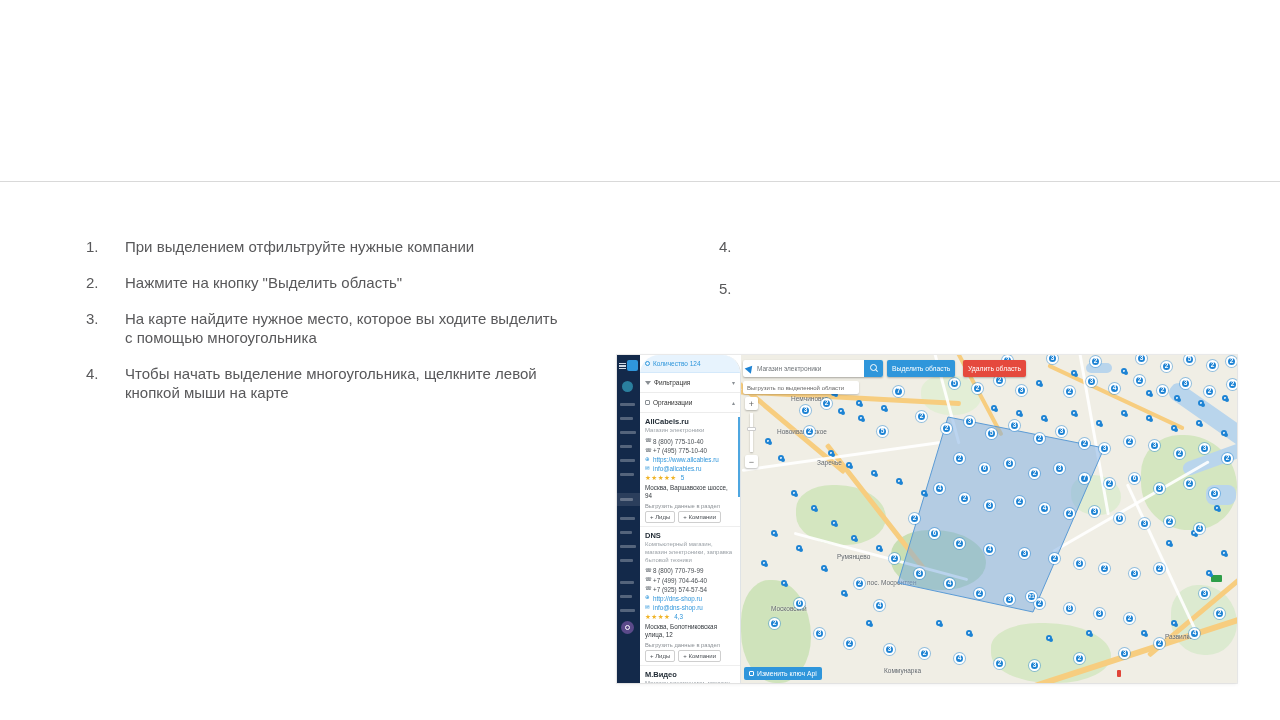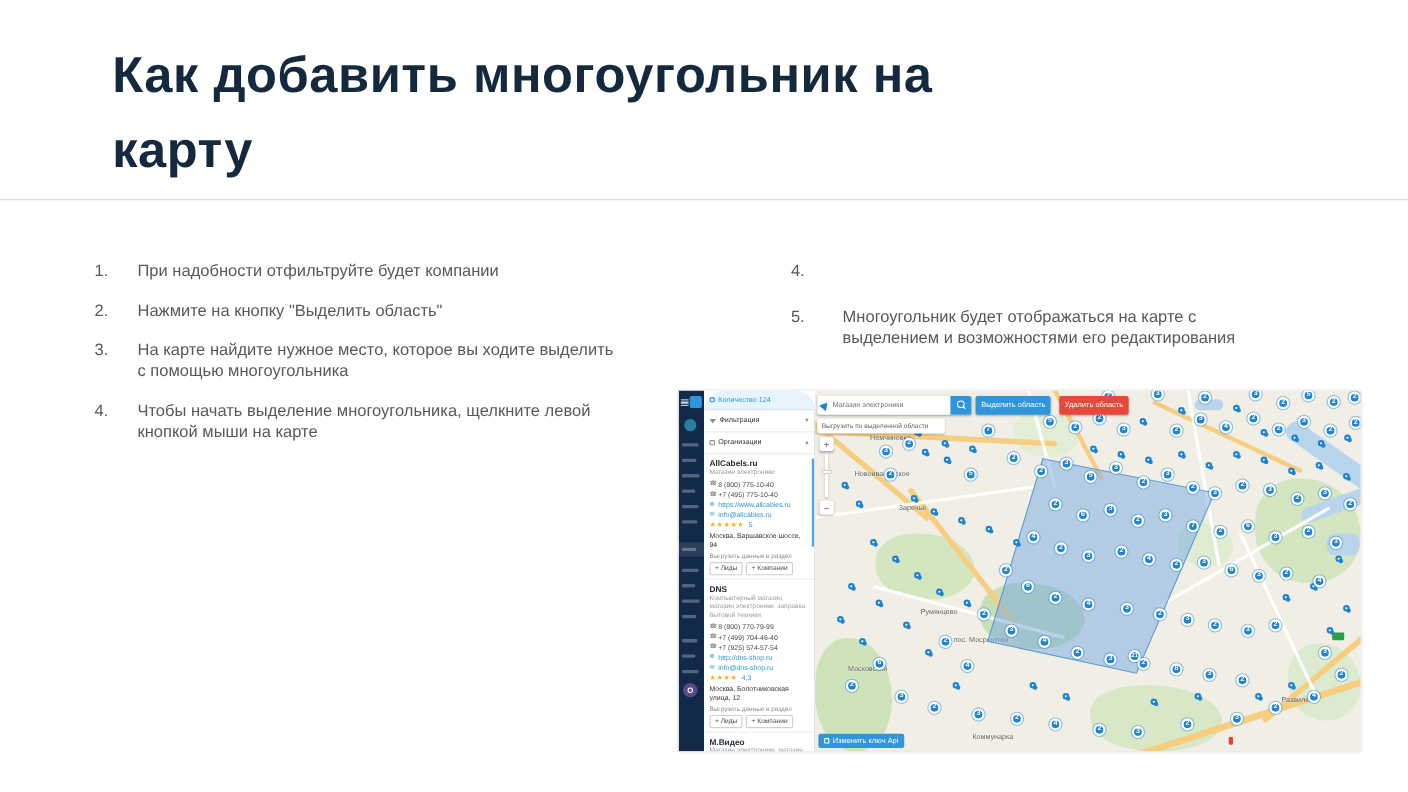--- a/index.html
+++ b/index.html
@@ -121,27 +121,26 @@
     border:1px solid #ccc; border-radius:1px; z-index:30; }
   .api-btn { position:absolute; left:3px; bottom:3px; background:#2f96db; color:#fff; font-size:6.8px;
     padding:3px 5px; border-radius:2px; display:flex; align-items:center; gap:3px; z-index:30; }
   .api-btn .ic { width:5px; height:5px; border:1px solid #fff; border-radius:1px; }
 </style>
 </head>
 <body>
 
 <div class="slide">
 
-  <h1 class="title"><span>Как добавить многоугольник на</span><br><span>карту</span></h1>
   <div class="divider"></div>
 
   <ol class="steps steps-left">
     <li class="step">
         <span class="num">1.</span>
-        <span class="txt">При надобности отфильтруйте будет компании</span>
+        <span class="txt">При выделением отфильтруйте нужные компании</span>
       </li>
     <li class="step">
         <span class="num">2.</span>
         <span class="txt">Нажмите на кнопку "Выделить область"</span>
       </li>
     <li class="step">
         <span class="num">3.</span>
         <span class="txt">На карте найдите нужное место, которое вы ходите выделить с помощью многоугольника</span>
       </li>
     <li class="step">
@@ -149,21 +148,20 @@
         <span class="txt">Чтобы начать выделение многоугольника, щелкните левой кнопкой мыши на карте</span>
       </li>
   </ol>
 
   <ol class="steps steps-right">
     <li class="step">
         <span class="num">4.</span>
       </li>
     <li class="step">
         <span class="num">5.</span>
-        <span class="txt">Многоугольник будет отображаться на карте с выделением и возможностями его редактирования</span>
       </li>
   </ol>
 
   <div class="shot">
 
     <div class="sb">
       <div class="sb-burger"></div>
       <div class="sb-logo"></div>
       <div class="sb-av"></div>
       <div class="sb-bar" style="top:48px;width:15px"></div>

